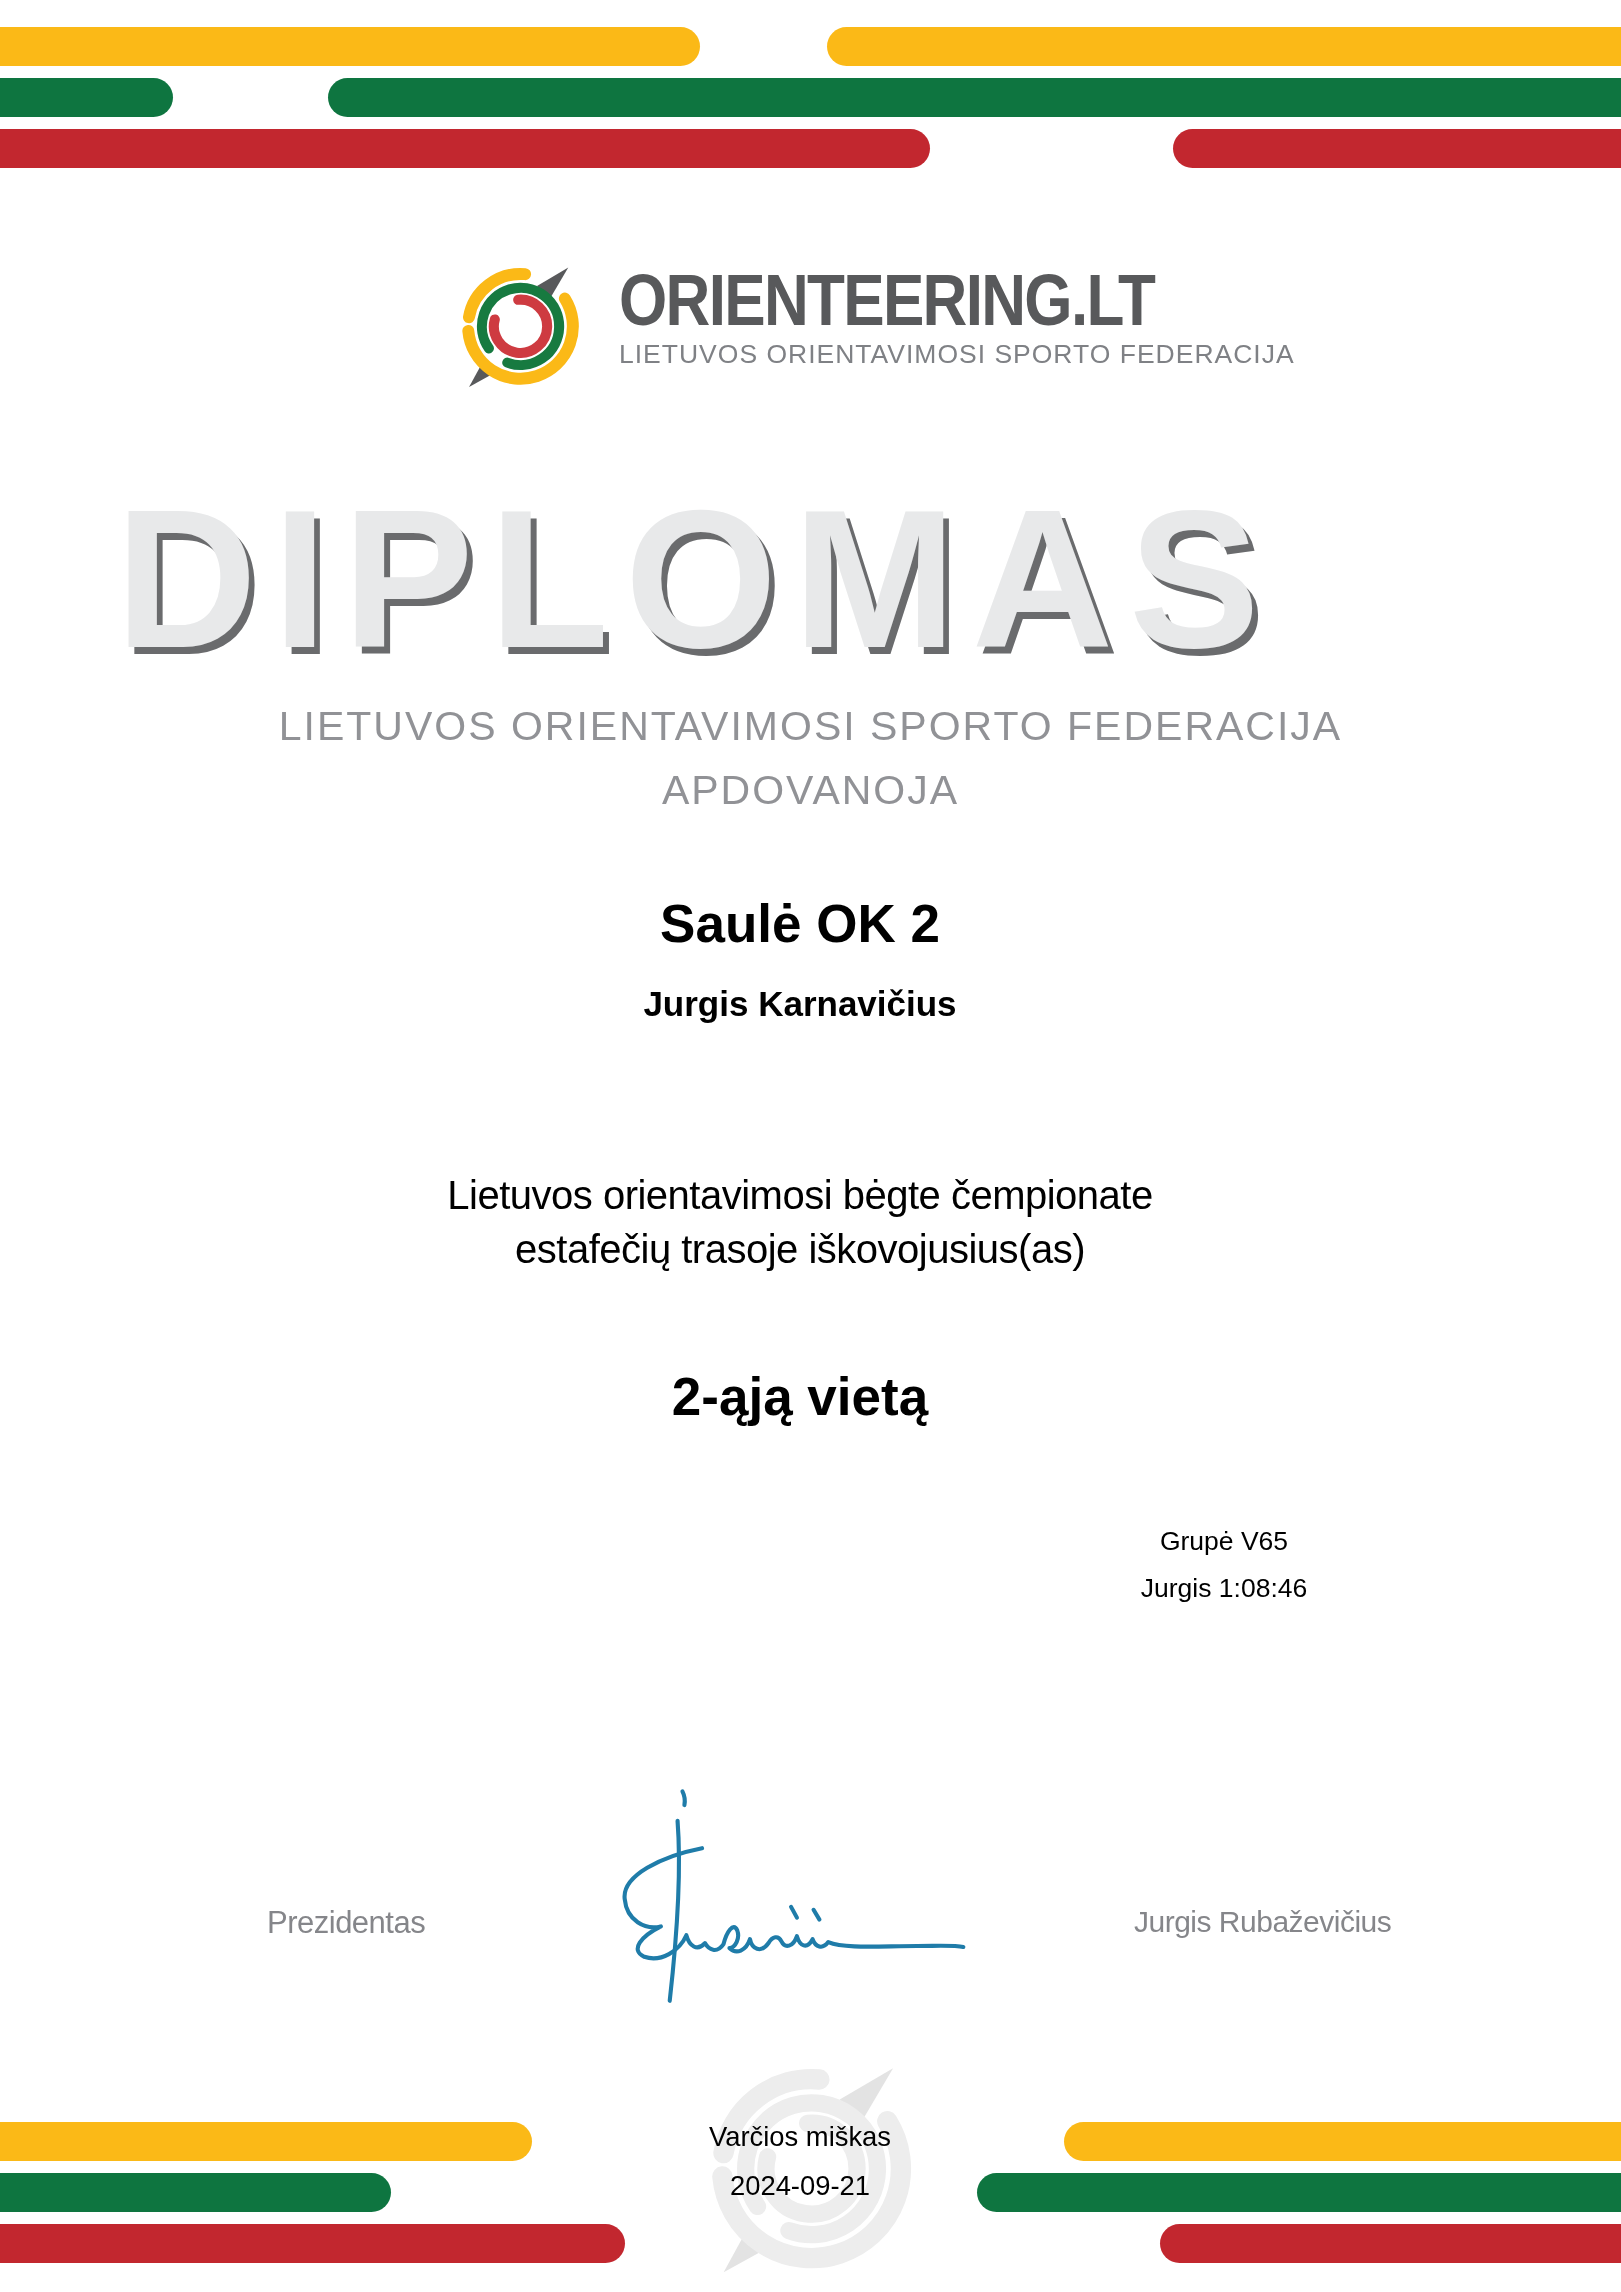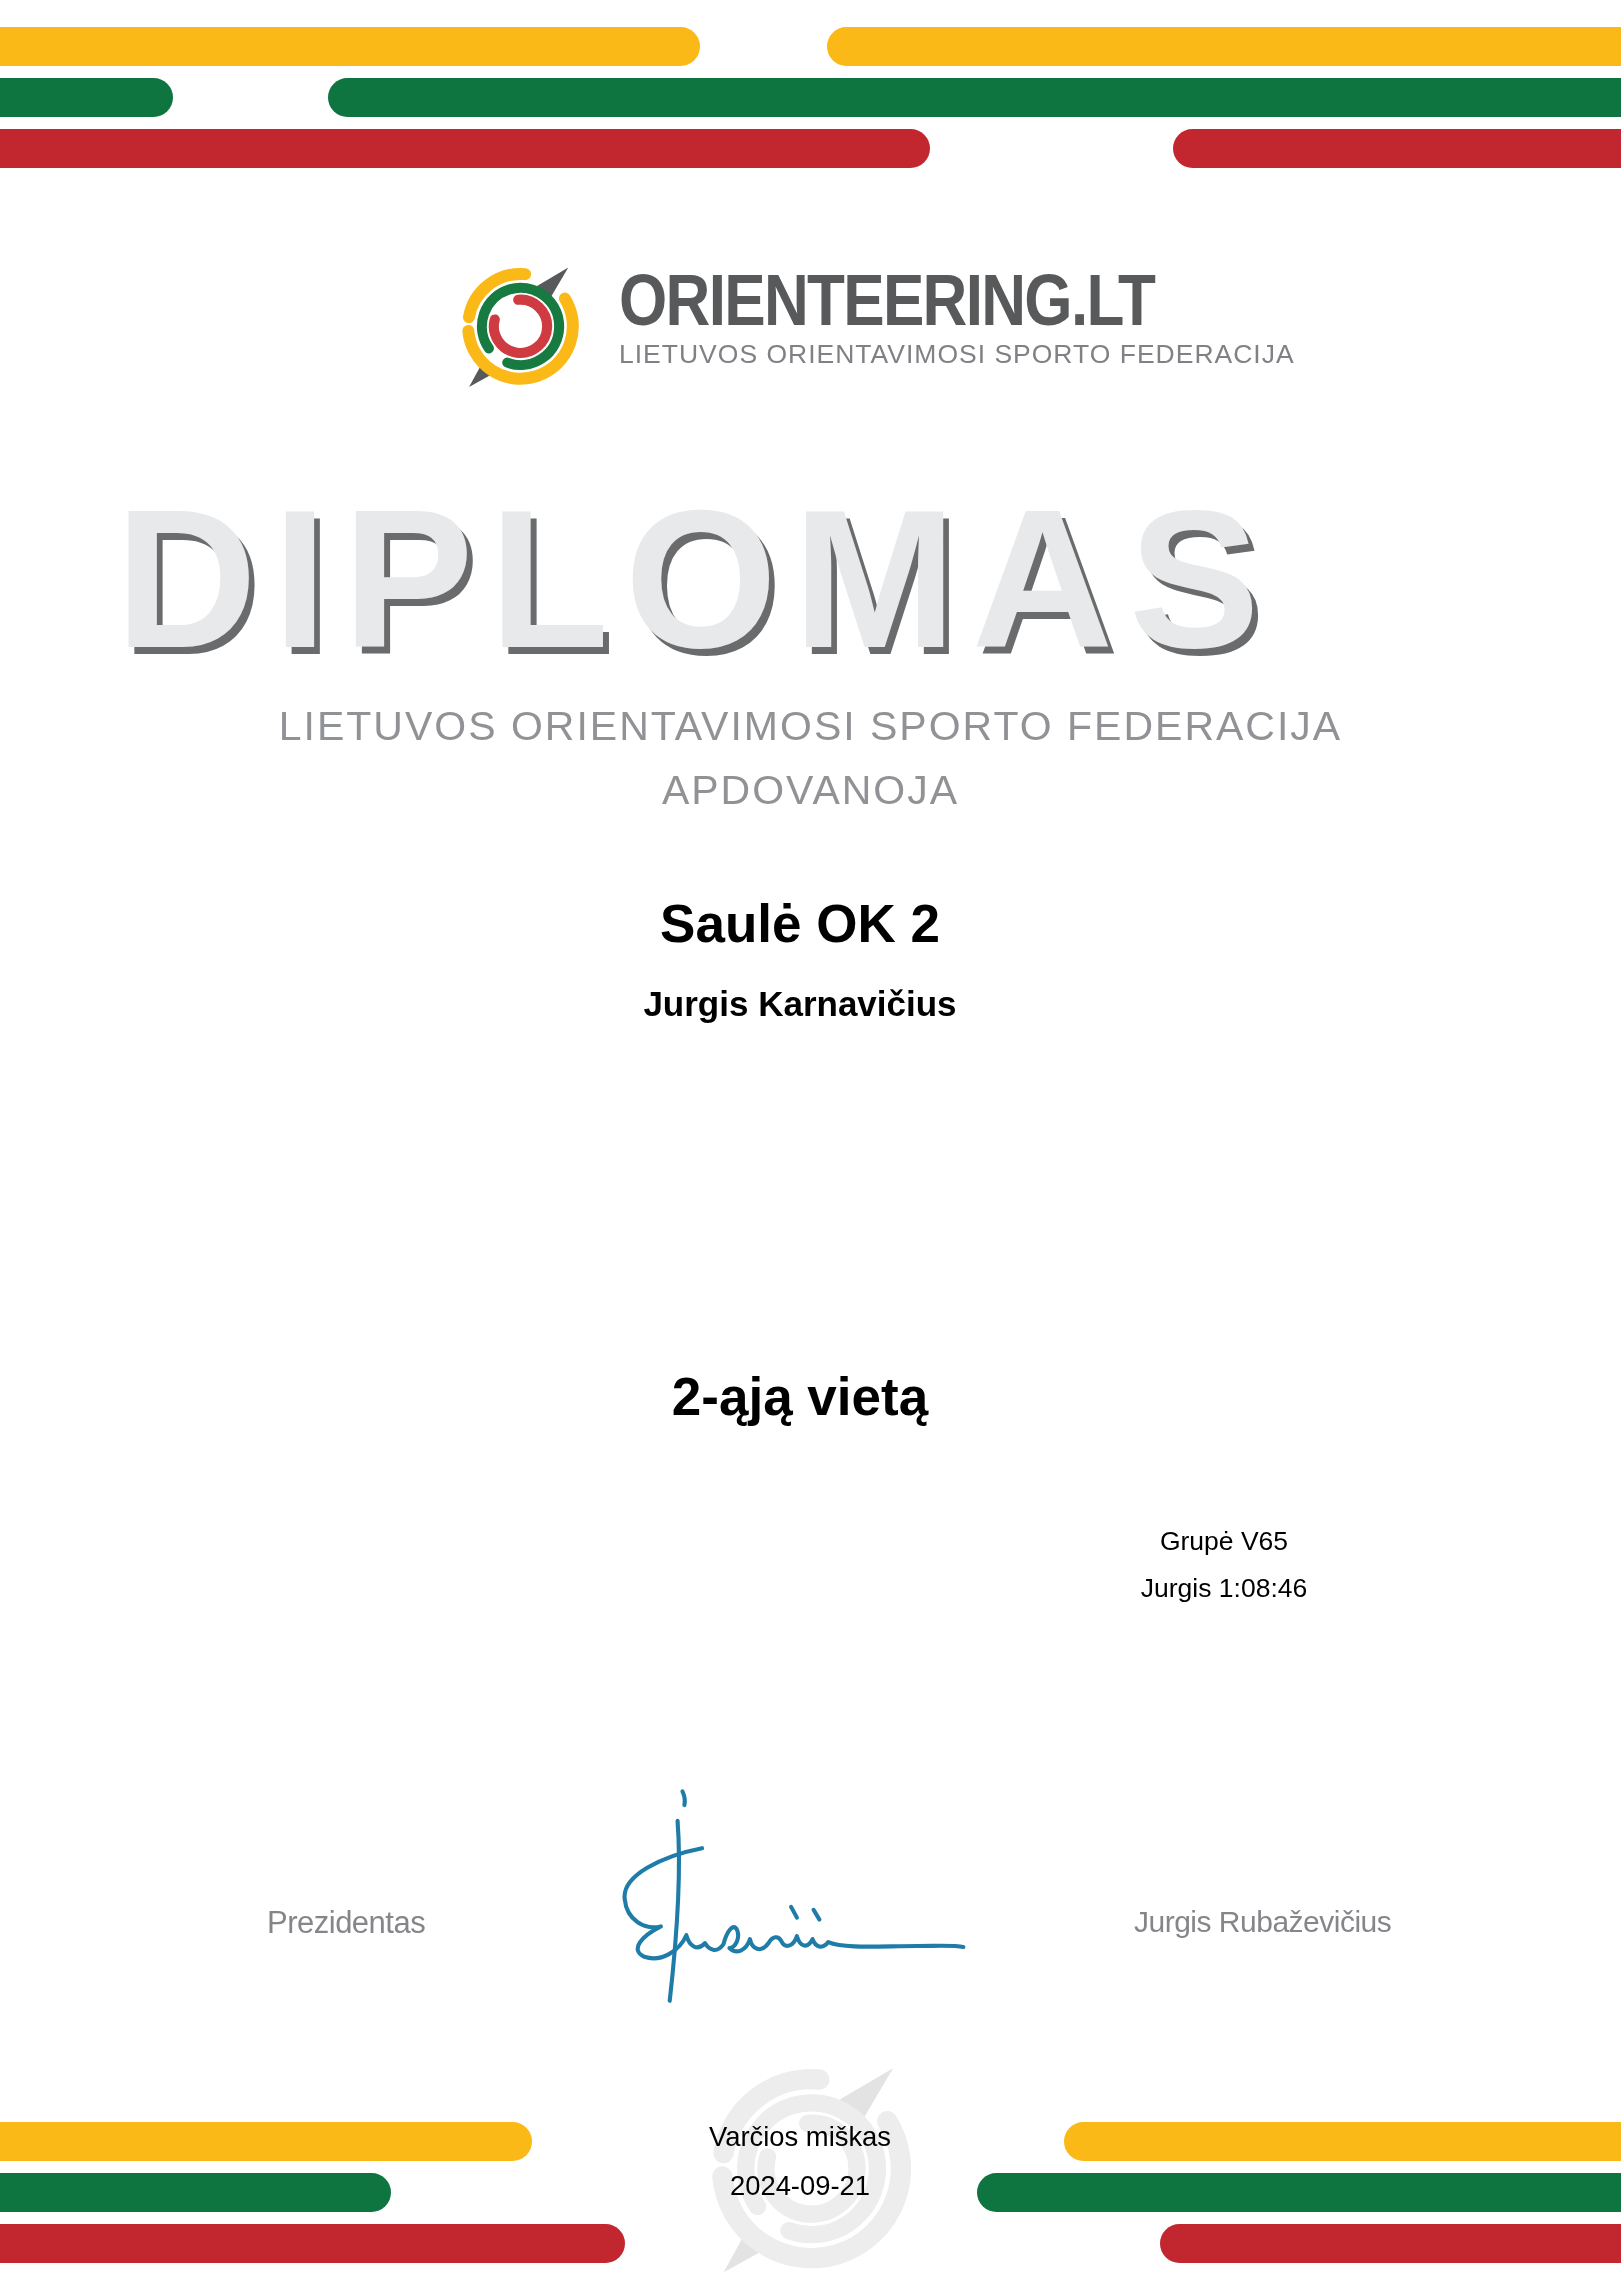--- a/index.html
+++ b/index.html
@@ -99,20 +99,24 @@
   <div class="heading-sub">
     <div>LIETUVOS ORIENTAVIMOSI SPORTO FEDERACIJA</div>
     <div>APDOVANOJA</div>
   </div>
 
   <div class="col team">Saulė OK 2</div>
   <div class="col members">
     <div>Jurgis Karnavičius</div>
   </div>
 
+  <div class="col body-lines">
+    <div>Lietuvos orientavimosi bėgte čempionate</div>
+    <div>estafečių trasoje iškovojusius(as)</div>
+  </div>
   <div class="col place">2-ąją vietą</div>
 
   <div class="details">
     <div>Grupė V65</div>
     <div>Jurgis 1:08:46</div>
   </div>
 
   <div class="sig-role">Prezidentas</div>
   <svg class="sig-svg" viewBox="0 0 420 280" aria-hidden="true">
     <path class="sig-stroke" d="M96,28 C98,32 99,37 98,42"></path>

